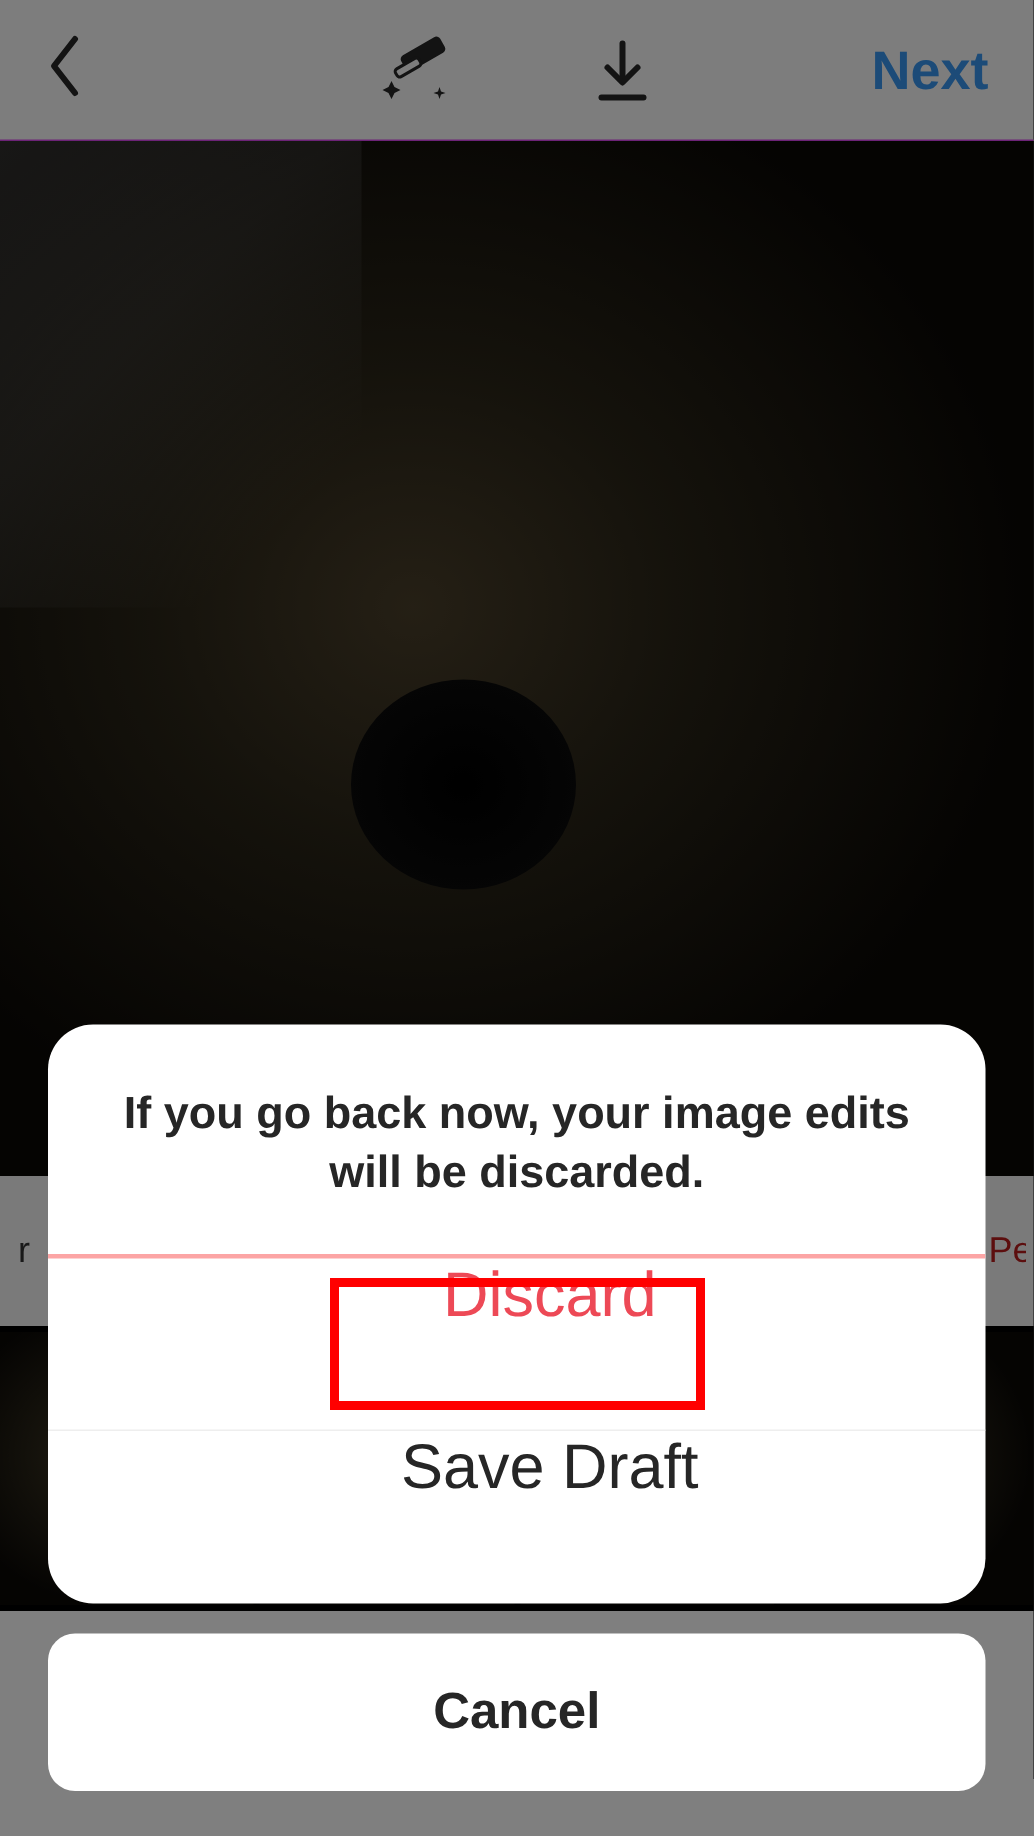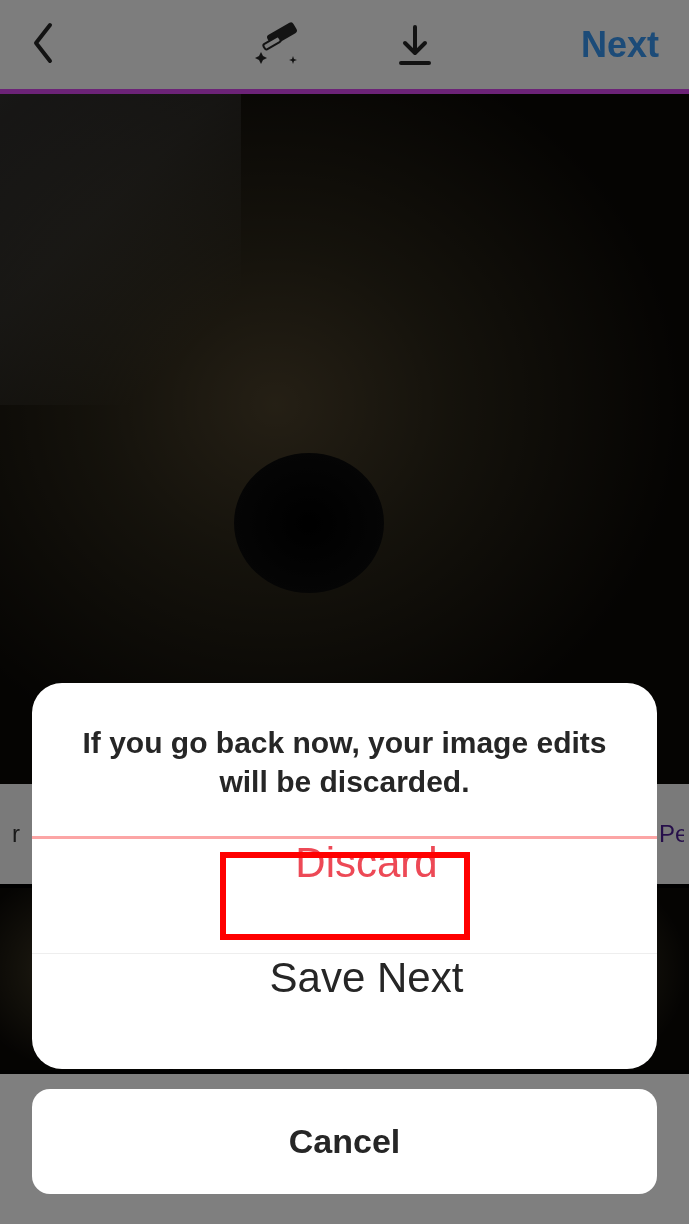--- a/index.html
+++ b/index.html
@@ -23,21 +23,21 @@
       left: 0;
       width: 100%;
       height: 100%;
       background: rgba(0, 0, 0, 0.5);
       z-index: 10;
     }
     
     .header {
       height: 94px;
       background: #fafafa;
-      border-bottom: 5px solid #d946ef;
+      border-bottom: 1px solid #d946ef;
       display: flex;
       align-items: center;
       justify-content: space-between;
       padding: 0 30px;
       position: relative;
       gap: 36px;
     }
     
     .header-left {
       width: 40px;
@@ -126,21 +126,21 @@
     .filter-label-left {
       font-size: 24px;
       color: #333;
       width: 15px;
       overflow: hidden;
       text-align: right;
     }
     
     .filter-label-right {
       font-size: 24px;
-      color: #4c1d95;
+      color: #b91c1c;
       margin-left: auto;
       width: 25px;
       overflow: hidden;
       text-align: right;
     }
     
     .thumbnails {
       height: 190px;
       background: #000;
       display: flex;
@@ -281,19 +281,19 @@
 <div class="dimmed-layer"></div>
 
 <div class="modal-container">
   <div class="modal-sheet">
     <div class="modal-message">If you go back now, your image edits will be discarded.</div>
     <div class="modal-action">
       <div class="highlight-box"></div>
       <span class="discard-text">Discard</span>
     </div>
     <div class="modal-action">
-      <span>Save Next</span>
+      <span>Save Draft</span>
     </div>
   </div>
   <div class="cancel-sheet">
     <span>Cancel</span>
   </div>
 </div>
 
 </body></html>

